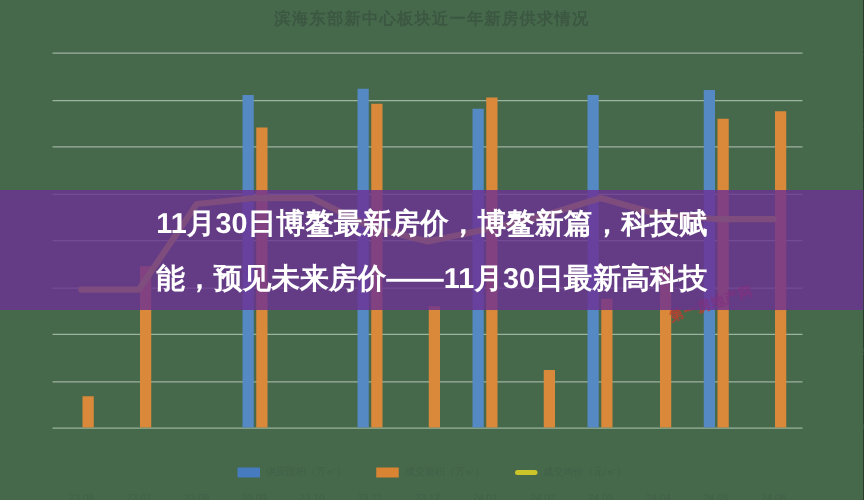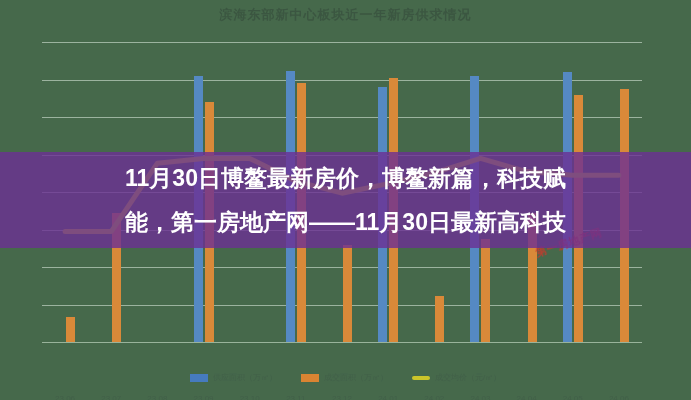--- a/index.html
+++ b/index.html
@@ -190,16 +190,16 @@
         <span class="swatch line"></span>
         <span>成交均价（元/㎡）</span>
       </div>
     </div>
 
     <div class="tint"></div>
   </div>
 
   <div class="overlay">
     <div class="headline">11月30日博鳌最新房价，博鳌新篇，科技赋</div>
-    <div class="headline">能，第一房地产网——11月30日最新高科技</div>
+    <div class="headline">能，预见未来房价——11月30日最新高科技</div>
   </div>
 
 </div>
 
 </body></html>

